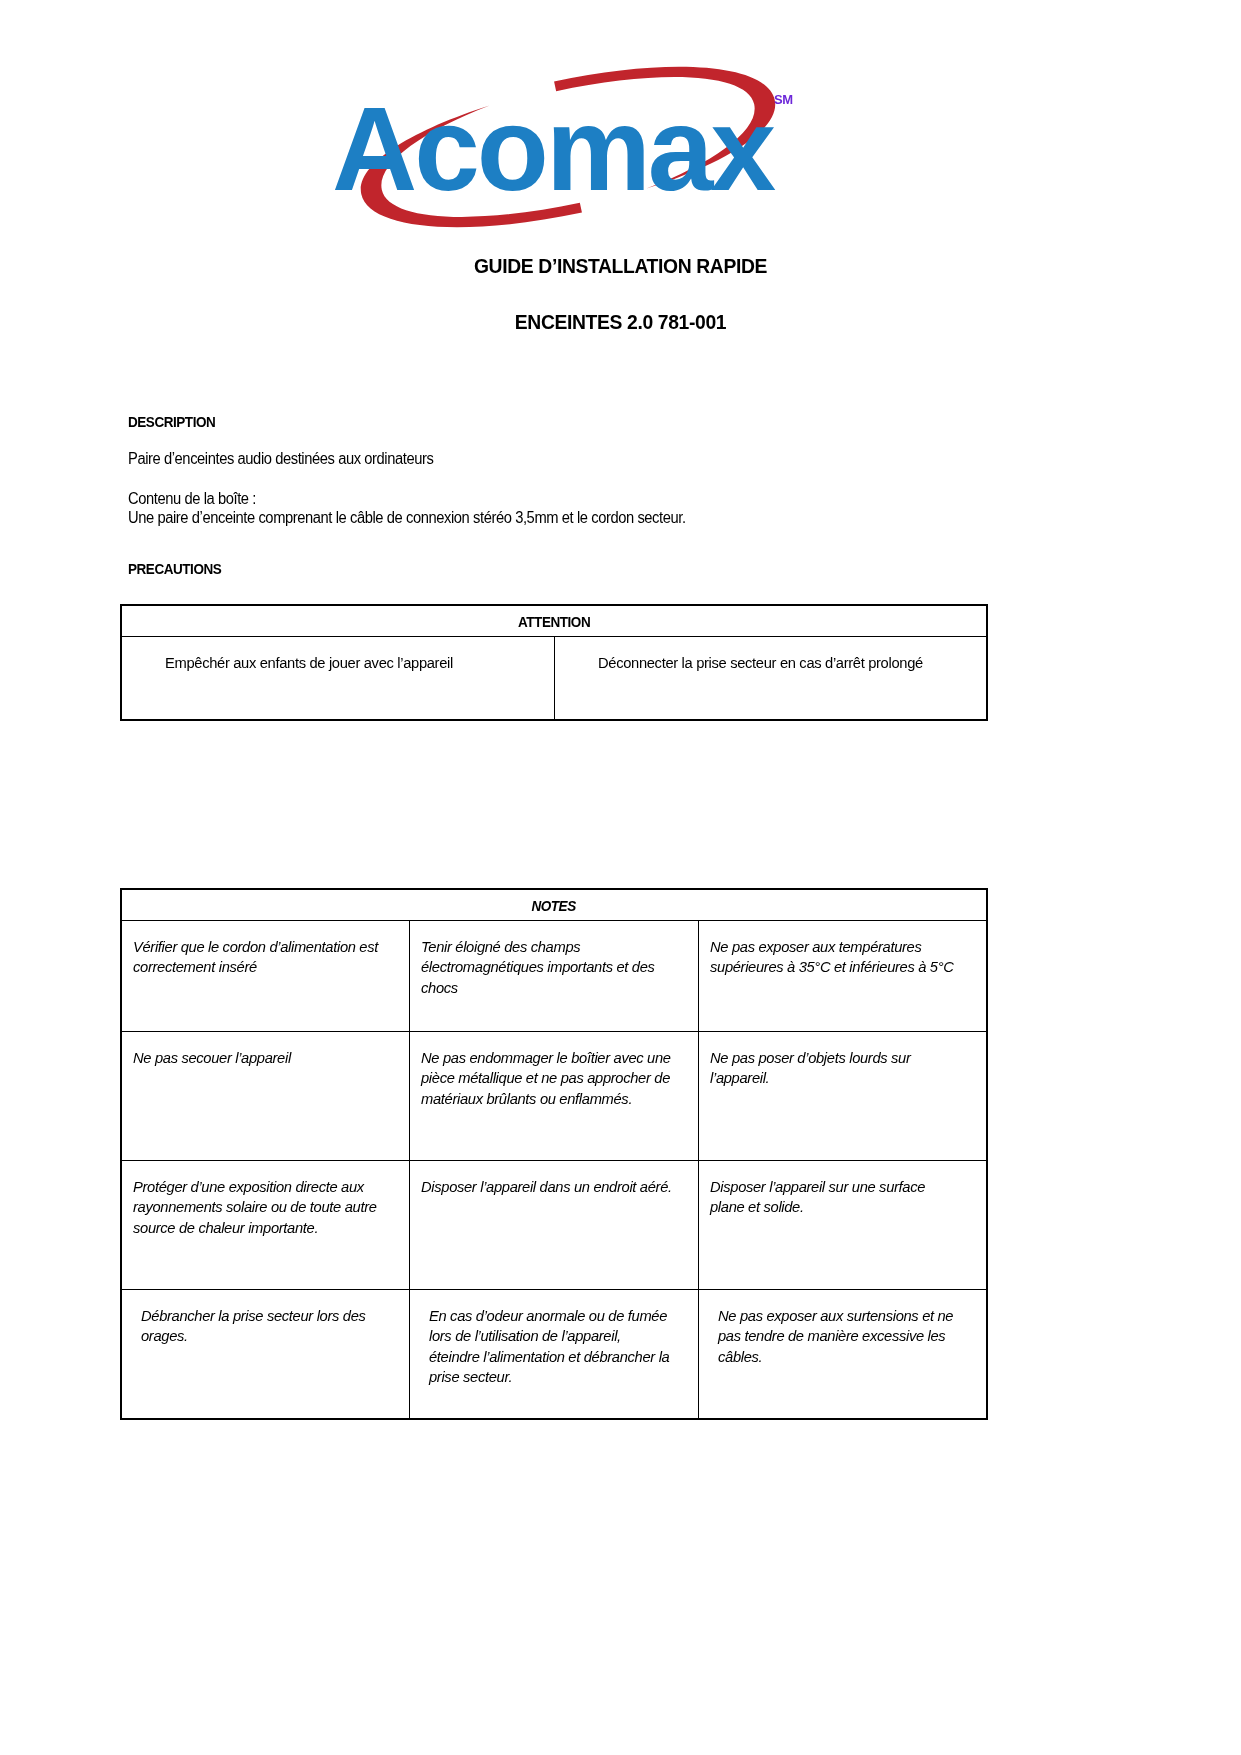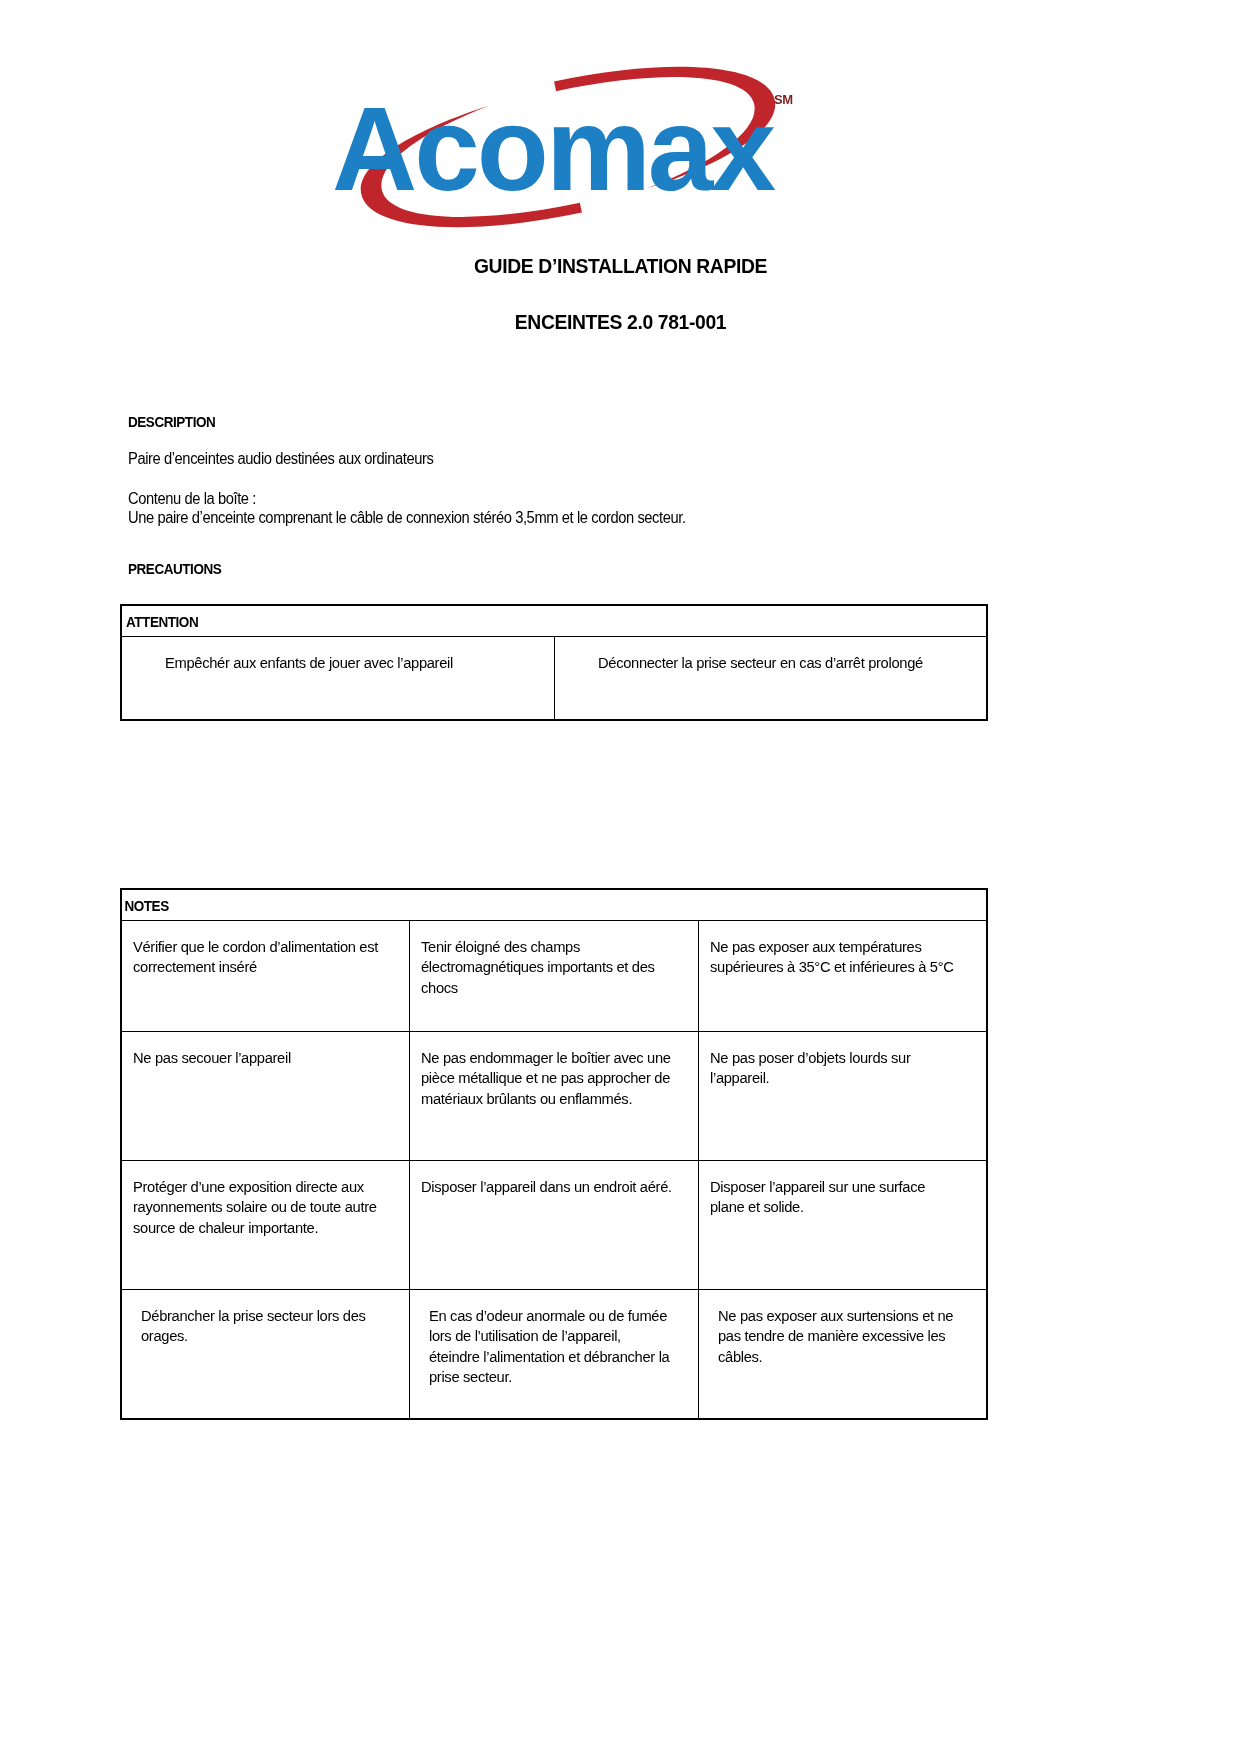--- a/index.html
+++ b/index.html
@@ -32,21 +32,21 @@
     width: 500px;
     height: 170px;
   }
   .logo-svg { display: block; width: 500px; height: 170px; }
   .logo-tm {
     position: absolute;
     left: 456px;
     top: 30px;
     font-size: 13px;
     font-weight: bold;
-    color: #7f1d1d;
+    color: #6d28d9;
     letter-spacing: -0.5px;
   }
 
   
   .doc-title {
     position: absolute;
     left: 0; top: 254px;
     width: 1241px;
     text-align: center;
     font-size: 21px;
@@ -95,31 +95,31 @@
   
   .tbl {
     position: absolute;
     left: 120px;
     width: 868px;
     border-collapse: collapse;
     table-layout: fixed;
     background: #ffffff;
   }
   #attention-table { top: 604px; }
-  #notes-table { top: 888px; }
+  #notes-table { top: 888px; font-style: italic; }
 
   .tbl, .tbl th, .tbl td {
     border: 1.5px solid #000000;
   }
   .tbl { border-width: 2.5px; }
 
   .tbl th {
     font-size: 15px;
     font-weight: bold;
-    text-align: left;
+    text-align: center;
     padding: 4px 0 4px 0;
     letter-spacing: -0.5px;
     height: 22px;
     vertical-align: middle;
   }
   .tbl td {
     font-size: 15.5px;
     font-weight: normal;
     text-align: left;
     vertical-align: top;

